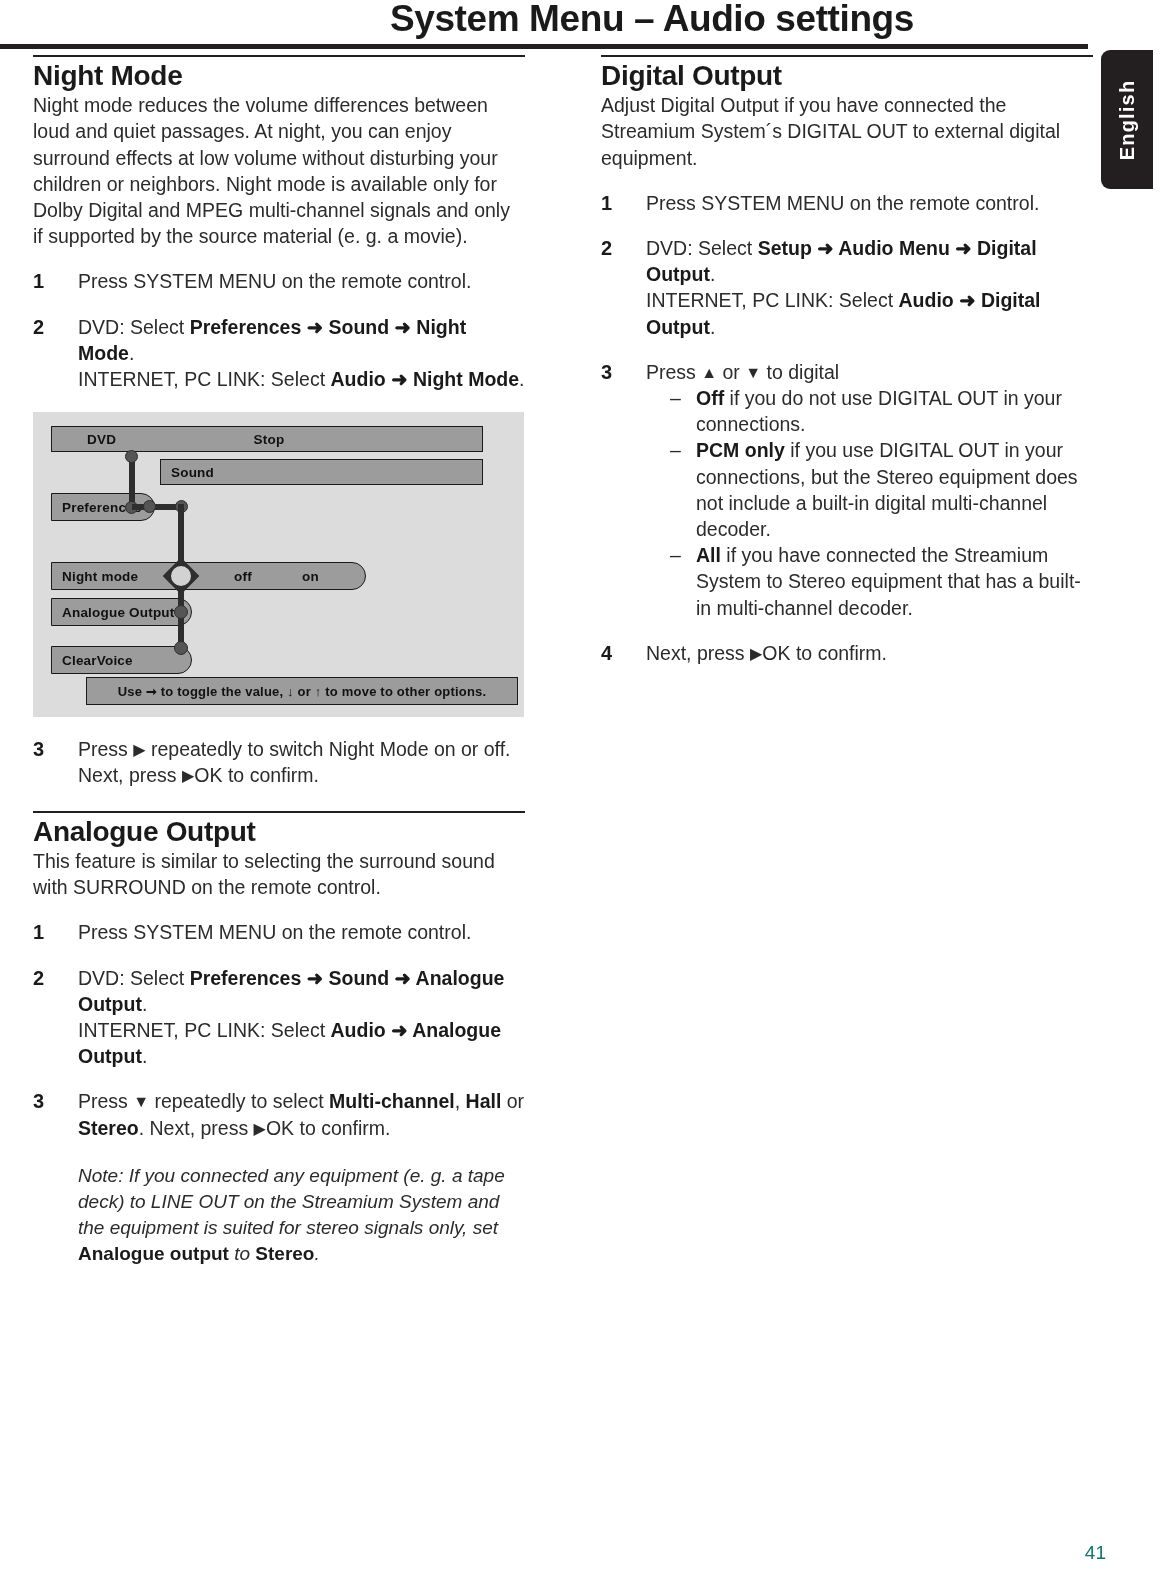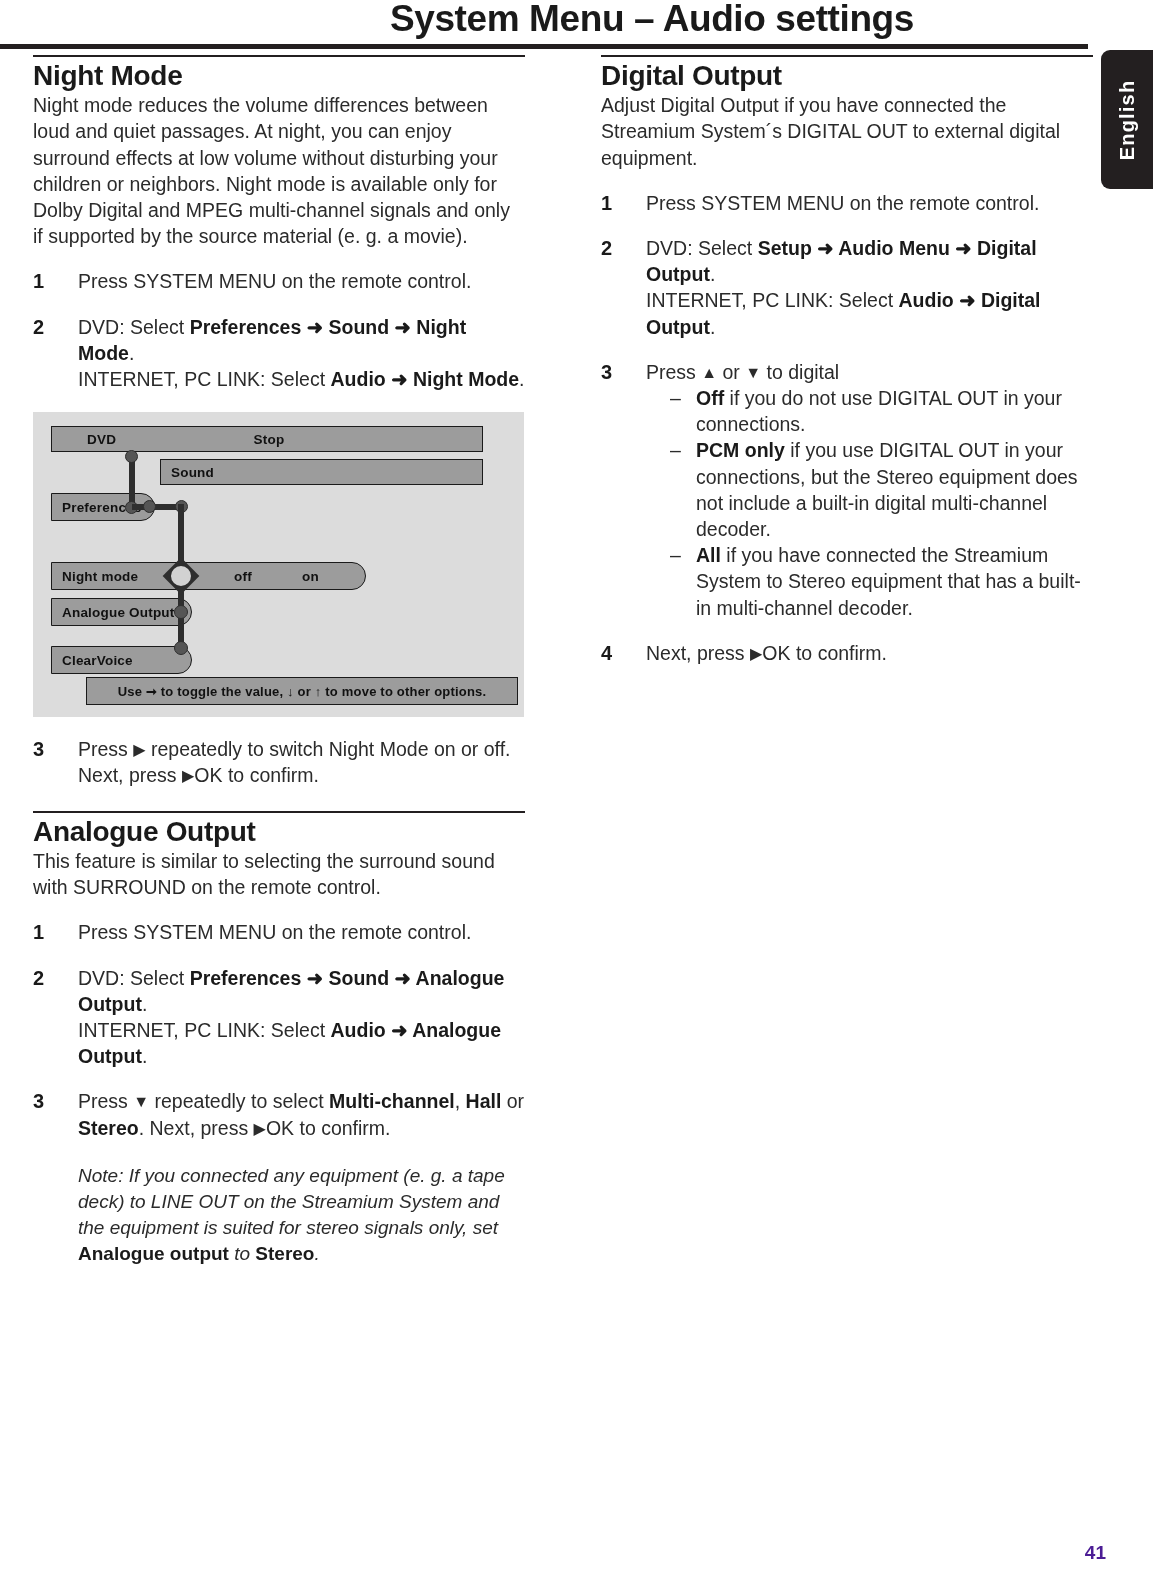--- a/index.html
+++ b/index.html
@@ -204,22 +204,22 @@
     border-radius: 50%;
     background: #d2d2d2;
   }
 
   
   .page-num {
     position: absolute;
     right: 63px;
     bottom: 18px;
     font-size: 19px;
-    font-weight: bold;
-    color: #4c1d95;
+    font-weight: normal;
+    color: #0f766e;
   }
 </style>
 </head>
 <body>
 
 <div class="page-header">
   <div class="page-title">System Menu – Audio settings</div>
   <div class="header-rule"></div>
 </div>
 

